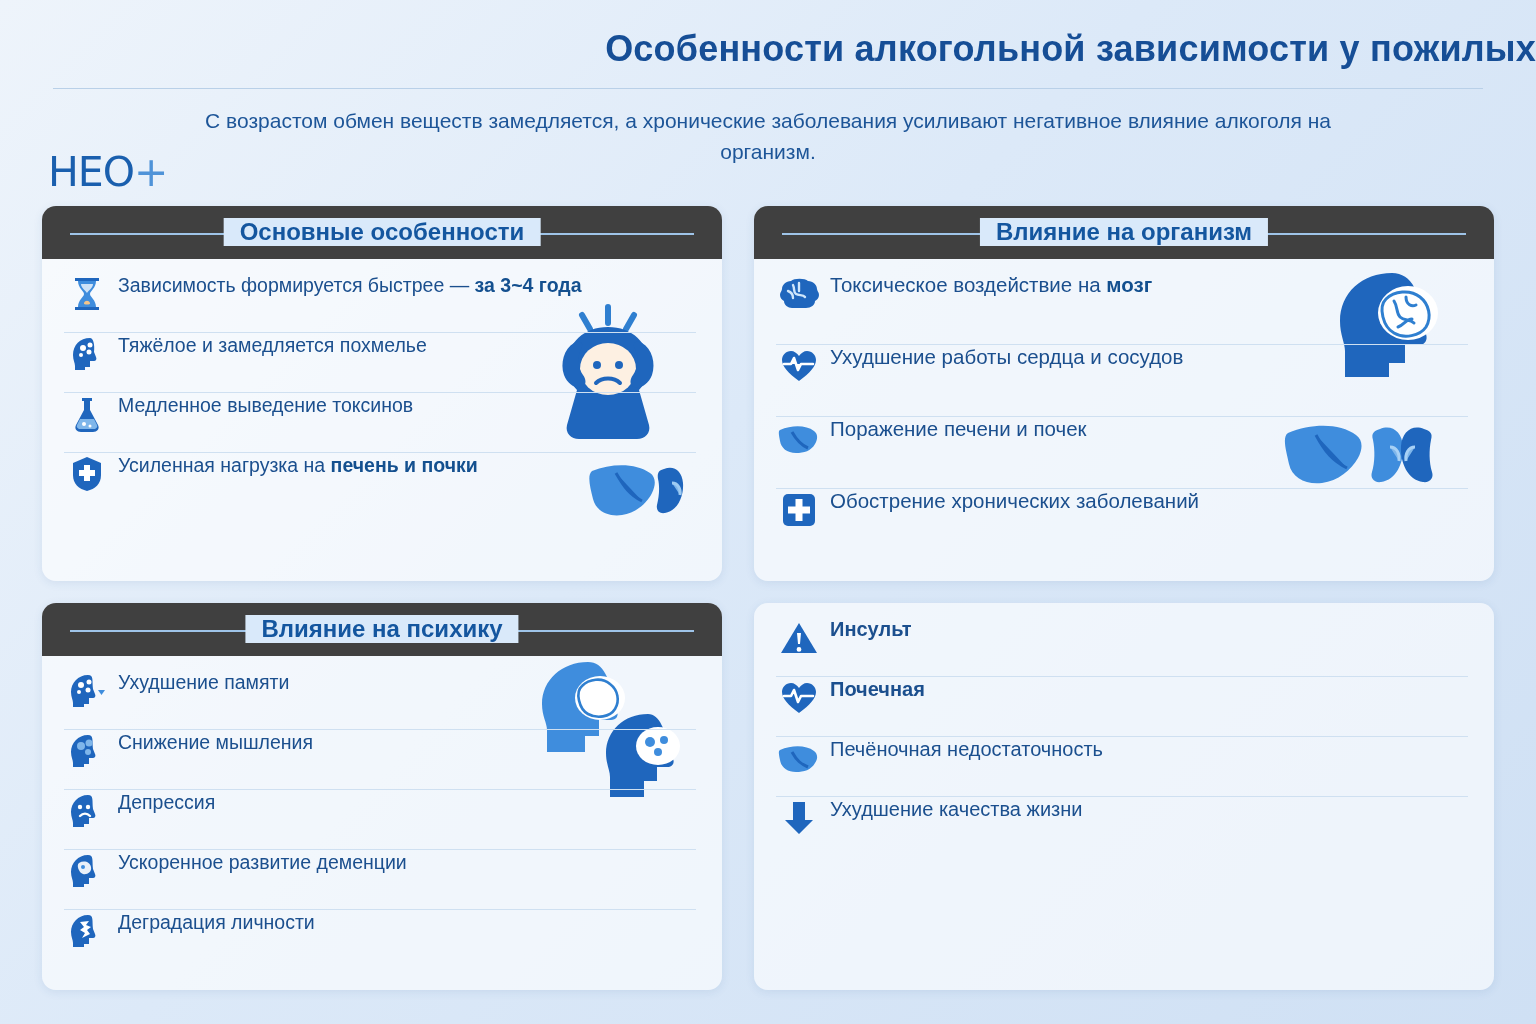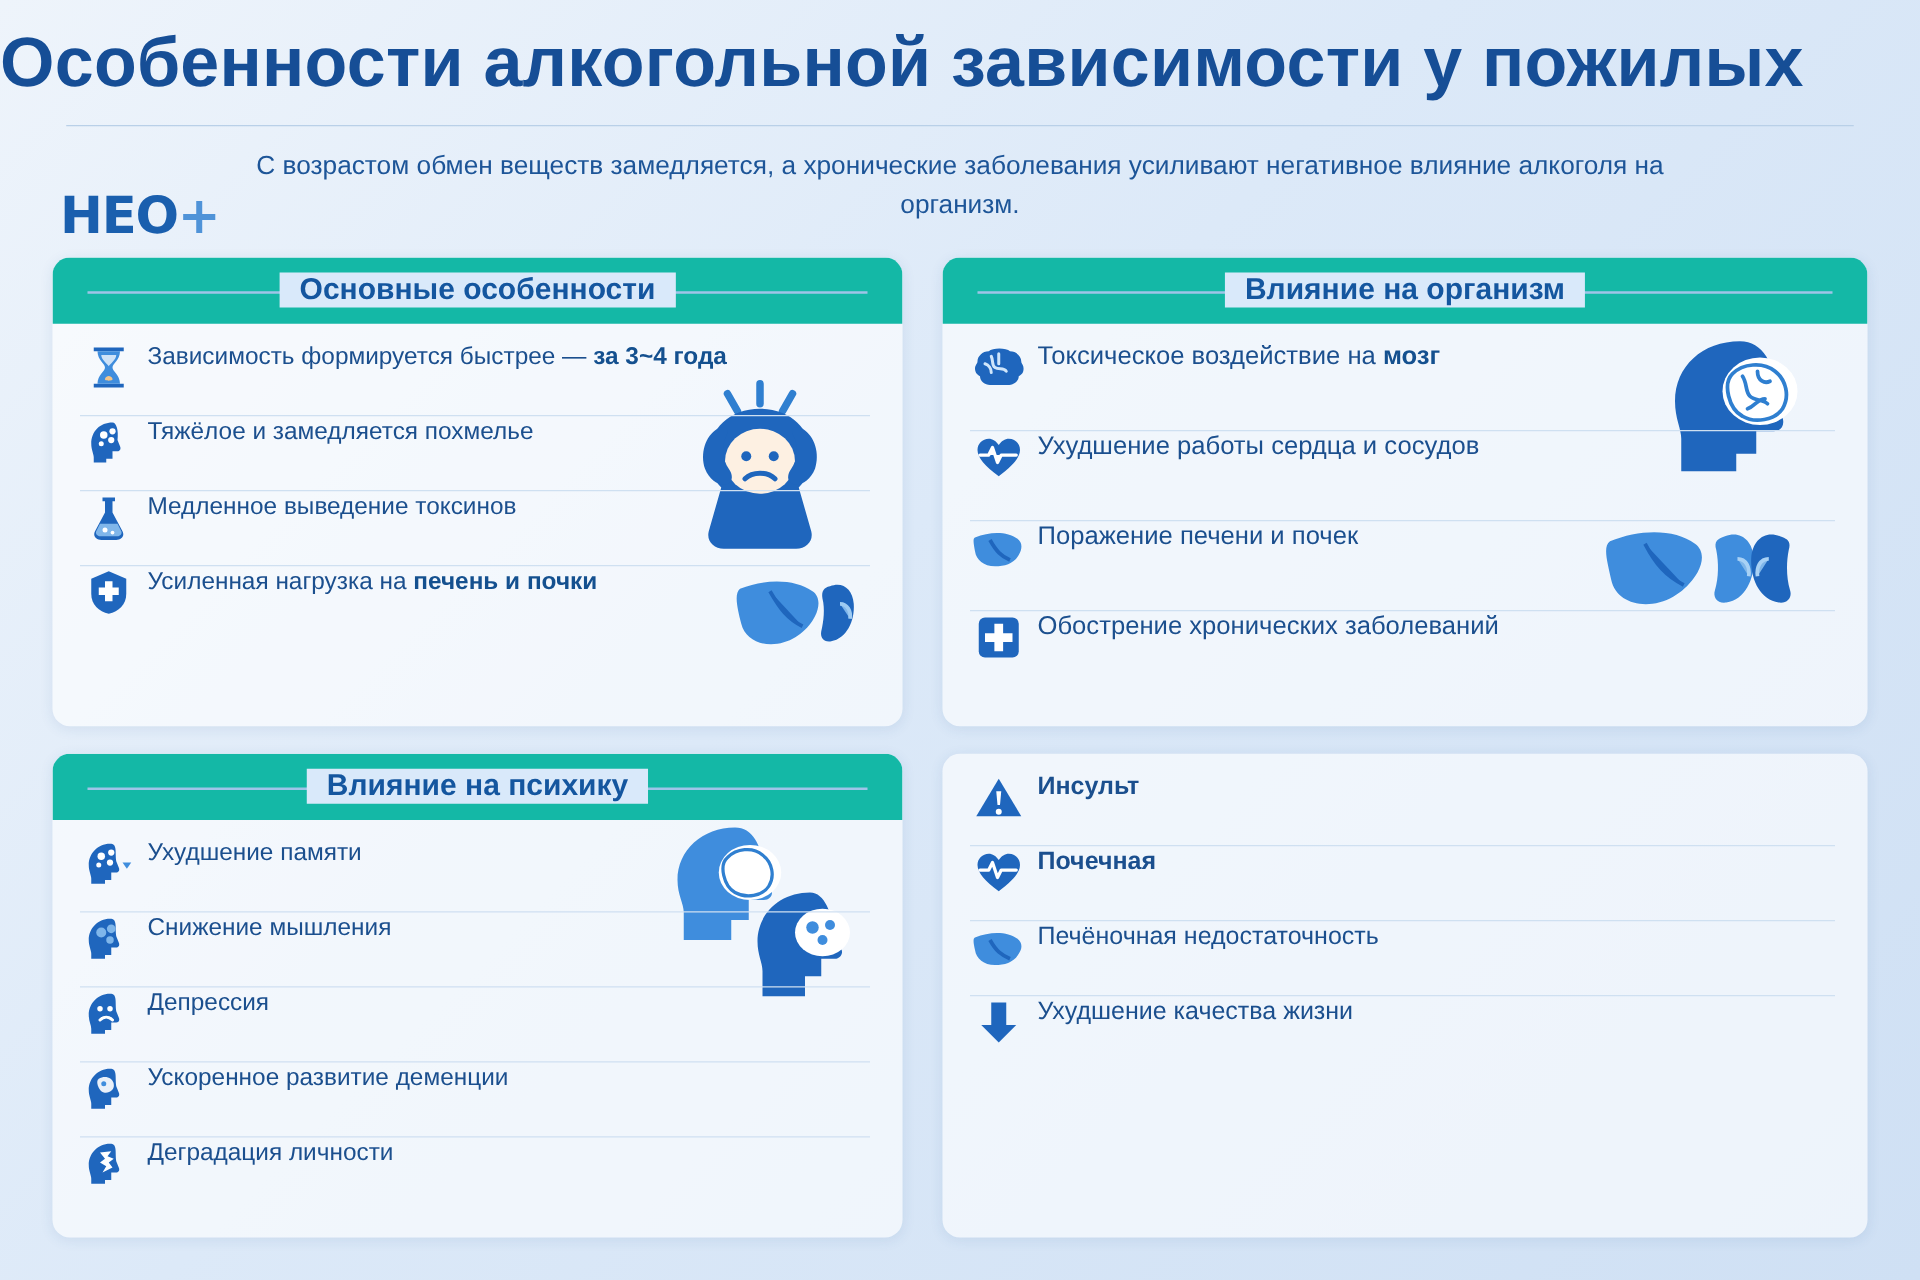--- a/index.html
+++ b/index.html
@@ -9,44 +9,44 @@
     font-family: "Liberation Sans", sans-serif;
     background: linear-gradient(135deg, #eef4fb 0%, #dce9f8 45%, #cfe0f4 100%);
     color: #14508f;
     overflow: hidden;
     position: relative;
   }
   .page { position: relative; width: 1536px; height: 1024px; }
 
   
   .title {
-    text-align: left;
-    font-size: 56px;
+    text-align: right;
+    font-size: 36px;
     font-weight: bold;
     color: #164e96;
-    padding-top: 17px;
+    padding-top: 28px;
     letter-spacing: .2px;
   }
   .title-rule {
     width: 1430px; height: 1px; background: #b9d0e8;
     margin: 18px auto 0;
   }
   .subtitle {
     width: 1180px;
     margin: 16px auto 0;
     text-align: center;
     font-size: 21px;
     line-height: 31px;
     color: #1d5598;
   }
   .logo {
     position: absolute;
     left: 48px; top: 148px;
     font-size: 41px;
-    font-weight: bold;
+    font-weight: normal;
     letter-spacing: -1px;
     color: #1a5fae;
     font-family: "DejaVu Sans", sans-serif;
   }
   .logo .plus { color: #4f93d8; }
 
   
   .grid {
     position: absolute;
     top: 206px; left: 42px;
@@ -56,21 +56,21 @@
     grid-column-gap: 32px;
     grid-row-gap: 22px;
   }
   .card {
     background: rgba(255,255,255,.62);
     border-radius: 14px;
     box-shadow: 0 2px 10px rgba(40,90,150,.10);
     overflow: hidden;
   }
   .card-head {
-    background: #14b8a6;
+    background: #404040;
     padding: 12px 0 13px;
     position: relative;
   }
   .card-head .htext {
     text-align: center;
     font-size: 24px;
     font-weight: bold;
     color: #14569f;
     position: relative;
     display: inline-block;

